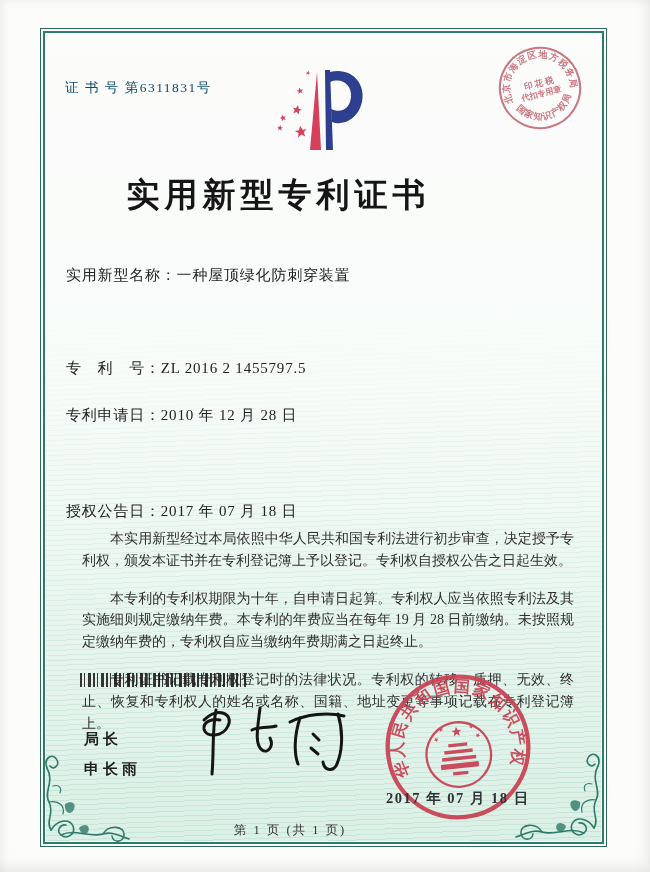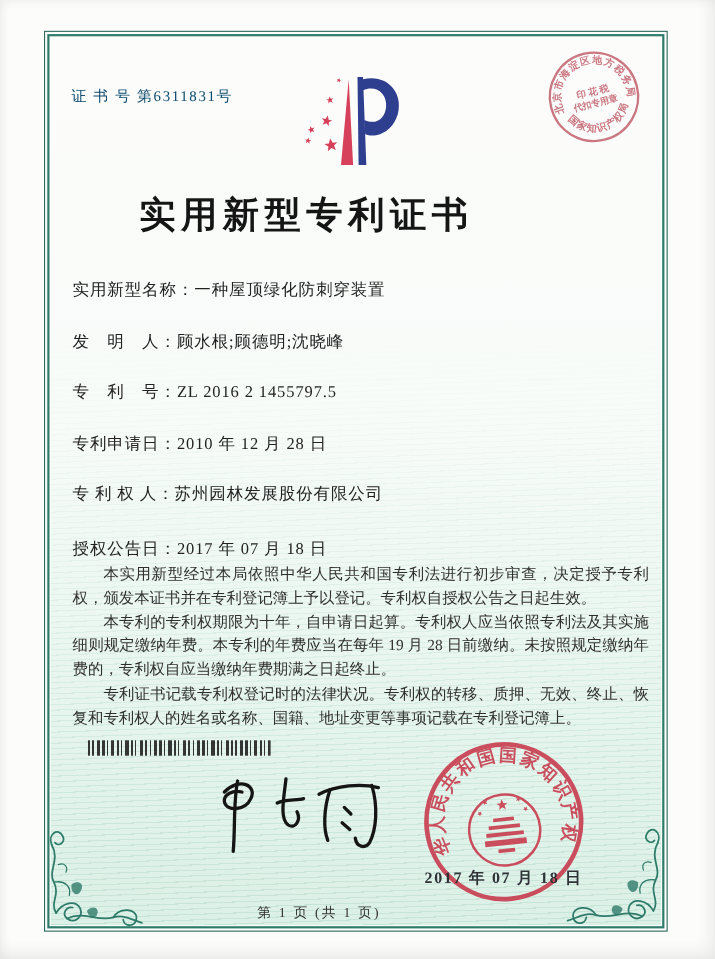--- a/index.html
+++ b/index.html
@@ -13,25 +13,25 @@
                    rgba(228,244,236,.9) 75%, rgba(219,240,230,1) 100%);}
   .waves{position:absolute;left:46px;top:300px;width:555px;height:541px;pointer-events:none;
          background:repeating-linear-gradient(178deg, rgba(110,180,150,.18) 0 1px, rgba(255,255,255,0) 1px 5px);
          -webkit-mask-image:linear-gradient(180deg,transparent 0,rgba(0,0,0,.55) 45%,#000 85%);
          mask-image:linear-gradient(180deg,transparent 0,rgba(0,0,0,.55) 45%,#000 85%);}
   .certno{position:absolute;left:65px;top:79px;font-size:13.5px;letter-spacing:1.5px;color:#0c4a6e;}
   .logo{position:absolute;left:270px;top:62px;}
   .taxstamp{position:absolute;left:497px;top:45px;transform:rotate(-14deg);opacity:.85;}
   .title{position:absolute;left:0;top:173px;width:557px;text-align:center;
          font-size:33px;font-weight:600;letter-spacing:5px;color:#151515;}
-  .field{position:absolute;left:66px;font-size:15px;letter-spacing:.8px;white-space:nowrap;color:#222;}
+  .field{position:absolute;left:66px;font-size:15px;letter-spacing:.8px;white-space:nowrap;color:#222;margin-top:12px;}
   .f1{top:254px}.f2{top:301px}.f3{top:347px}.f4{top:394px}.f5{top:440px}.f6{top:490px}
   .body{position:absolute;left:66px;top:512px;width:524px;font-size:14px;line-height:21.8px;
         color:#2f2f2f;text-align:justify;}
-  .body p{margin:0;text-indent:2em;}
+  .body p{margin:16px;text-indent:2em;}
   .barcode{position:absolute;left:80px;top:673px;width:166px;height:14px;opacity:.88;
         background:repeating-linear-gradient(90deg,#1c1c1c 0 2px,transparent 2px 4px,#1c1c1c 4px 5px,
                    transparent 5px 8px,#1c1c1c 8px 11px,transparent 11px 13px);}
   .director{position:absolute;left:84px;top:724px;font-family:"Liberation Sans","DejaVu Sans",sans-serif;
         font-size:15px;font-weight:700;letter-spacing:4px;color:#222;line-height:30px;}
   .signature{position:absolute;left:182px;top:696px;}
   .bigstamp{position:absolute;left:382px;top:671px;transform:rotate(-6deg);opacity:.92;}
   .issuedate{position:absolute;left:386px;top:789px;font-size:14.5px;letter-spacing:1.5px;
         color:#2e3338;font-weight:600;z-index:5;}
   .flourish{position:absolute;width:100px;height:100px;color:#2e7b6a;}
@@ -91,34 +91,36 @@
     <text x="45" y="43" font-size="9" fill="#c2606d" text-anchor="middle" font-weight="bold">印 花 税</text>
     <text x="45" y="54" font-size="8.6" fill="#c2606d" text-anchor="middle" font-weight="bold">代扣专用章</text>
     <text font-size="9.5" fill="#c2606d" font-weight="bold">
       <textPath href="#taxBottom" startOffset="50%" text-anchor="middle" textLength="72" lengthAdjust="spacing">国家知识产权局</textPath>
     </text>
   </svg>
 
   <div class="title">实用新型专利证书</div>
 
   <div class="field f1"><span>实用新型名称：</span><span>一种屋顶绿化防刺穿装置</span></div>
-  <div class="field f2"><span>发　明　人：</span><span>顾水根;顾德明;沈晓峰</span></div>
   <div class="field f3"><span>专　利　号：</span><span>ZL 2016 2 1455797.5</span></div>
   <div class="field f4"><span>专利申请日：</span><span>2010 年 12 月 28 日</span></div>
-  <div class="field f5"><span>专 利 权 人：</span><span>苏州园林发展股份有限公司</span></div>
   <div class="field f6"><span>授权公告日：</span><span>2017 年 07 月 18 日</span></div>
 
   <div class="body">
     <p>本实用新型经过本局依照中华人民共和国专利法进行初步审查，决定授予专利权，颁发本证书并在专利登记簿上予以登记。专利权自授权公告之日起生效。</p>
     <p>本专利的专利权期限为十年，自申请日起算。专利权人应当依照专利法及其实施细则规定缴纳年费。本专利的年费应当在每年 19 月 28 日前缴纳。未按照规定缴纳年费的，专利权自应当缴纳年费期满之日起终止。</p>
     <p>专利证书记载专利权登记时的法律状况。专利权的转移、质押、无效、终止、恢复和专利权人的姓名或名称、国籍、地址变更等事项记载在专利登记簿上。</p>
   </div>
 
   <div class="barcode"></div>
 
+  <div class="director">
+    <div>局长</div>
+    <div>申长雨</div>
+  </div>
 
   <svg class="signature" width="170" height="90" viewBox="0 0 170 90" fill="none" stroke="#151515" stroke-width="3" stroke-linecap="round">
     <path d="M34,14 C30,34 32,56 30,78"></path>
     <path d="M22,24 C36,10 52,18 46,30 C41,41 24,42 22,33 C21,26 30,22 38,24"></path>
     <path d="M78,12 C76,30 72,48 80,54 C86,58 92,50 88,42"></path>
     <path d="M70,34 C78,30 88,32 94,30"></path>
     <path d="M108,26 C124,18 146,16 162,20"></path>
     <path d="M118,22 C112,40 112,58 116,68"></path>
     <path d="M156,18 C162,38 160,58 154,70 C150,76 142,74 141,66"></path>
     <path d="M131,38 L137,44"></path>

